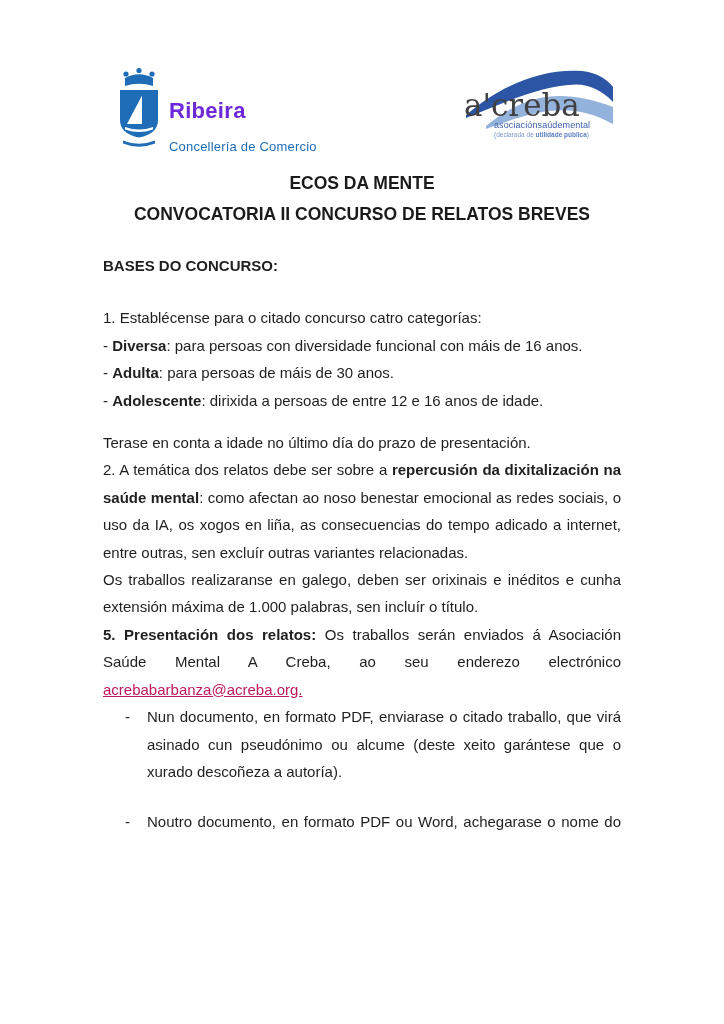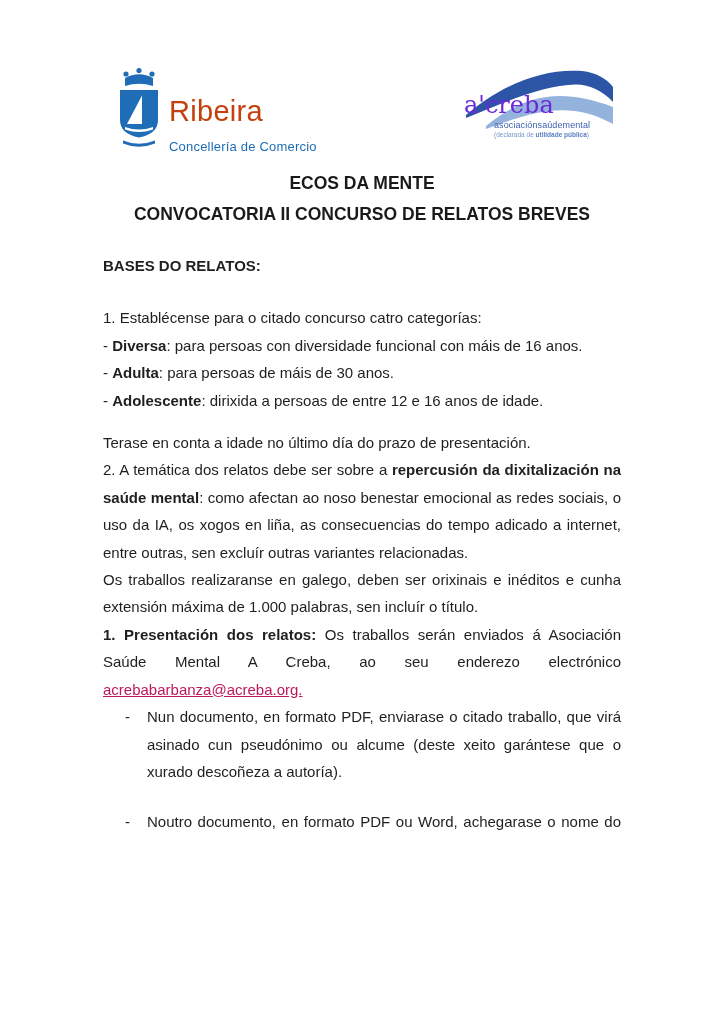--- a/index.html
+++ b/index.html
@@ -3,25 +3,25 @@
 <meta charset="utf-8">
 <style>
   html,body{margin:0;padding:0;background:#ffffff;}
   .page{
     position:relative;width:724px;height:1024px;background:#ffffff;overflow:hidden;
     font-family:"Liberation Sans",sans-serif;color:#1f1f1f;
   }
   
   .logo-ribeira{position:absolute;left:116px;top:66px;height:82px;display:flex;align-items:flex-start;}
   .ribeira-text{margin-left:7px;padding-top:31px;}
-  .ribeira-name{font-size:29px;font-weight:400;color:#c2410c;line-height:28px;letter-spacing:.3px;}
+  .ribeira-name{font-size:22px;font-weight:700;color:#6d28d9;line-height:28px;letter-spacing:.3px;}
   .ribeira-sub{font-size:13px;color:#1e6db6;margin-top:14px;letter-spacing:.2px;}
   .logo-acreba{position:absolute;left:462px;top:62px;width:152px;height:84px;}
   .logo-acreba svg{position:absolute;left:0;top:0;}
-  .acreba-name{position:absolute;left:2px;top:28px;font-family:"DejaVu Serif",serif;font-size:24px;line-height:30px;color:#6d28d9;}
+  .acreba-name{position:absolute;left:2px;top:28px;font-family:"DejaVu Serif",serif;font-size:31px;line-height:30px;color:#404040;}
   .acreba-sub{position:absolute;left:32px;top:58px;font-size:9px;color:#3c5fae;letter-spacing:.1px;}
   .acreba-note{position:absolute;left:32px;top:69px;font-size:6.5px;color:#7b97c9;}
   .acreba-note .bb{font-weight:700;color:#5b7fc0;}
   
   .content{position:absolute;left:103px;top:168px;width:518px;font-size:15px;line-height:27.4px;}
   .content p{margin:0;}
   .title{text-align:center;font-weight:700;font-size:17.5px;line-height:31px;margin:0 0 22px 0;color:#1a1a1a;}
   .heading{font-weight:700;margin:0 0 25px 0;}
   .p-intro{margin-bottom:20px;}
   .cats{margin-bottom:15px;}
@@ -78,36 +78,36 @@
     <div class="acreba-note"><span>(declarada de </span><span class="bb">utilidade pública</span><span>)</span></div>
   </div>
 
   <div class="content">
 
     <div class="title">
       <div>ECOS DA MENTE</div>
       <div>CONVOCATORIA II CONCURSO DE RELATOS BREVES</div>
     </div>
 
-    <div class="heading">BASES DO RELATOS:</div>
+    <div class="heading">BASES DO CONCURSO:</div>
 
     <p class="p-intro">1. Establécense para o citado concurso catro categorías:</p>
 
     <div class="cats">
       <div class="cat"><span>- </span><span class="bold">Diversa</span><span>: para persoas con diversidade funcional con máis de 16 anos.</span></div>
       <div class="cat"><span>- </span><span class="bold">Adulta</span><span>: para persoas de máis de 30 anos.</span></div>
       <div class="cat"><span>- </span><span class="bold">Adolescente</span><span>: dirixida a persoas de entre 12 e 16 anos de idade.</span></div>
     </div>
 
     <p class="p-age">Terase en conta a idade no último día do prazo de presentación.</p>
 
     <p class="p-theme"><span>2. A temática dos relatos debe ser sobre a </span><span class="bold">repercusión da dixitalización na saúde mental</span><span>: como afectan ao noso benestar emocional as redes sociais, o uso da IA, os xogos en liña, as consecuencias do tempo adicado a internet, entre outras, sen excluír outras variantes relacionadas.</span></p>
 
     <p class="p-works">Os traballos realizaranse en galego, deben ser orixinais e inéditos e cunha extensión máxima de 1.000 palabras, sen incluír o título.</p>
 
-    <p class="p-sub"><span class="bold">1. Presentación dos relatos:</span><span> Os traballos serán enviados á Asociación Saúde Mental A Creba, ao seu enderezo electrónico </span><a class="email">acrebabarbanza@acreba.org.</a></p>
+    <p class="p-sub"><span class="bold">5. Presentación dos relatos:</span><span> Os traballos serán enviados á Asociación Saúde Mental A Creba, ao seu enderezo electrónico </span><a class="email">acrebabarbanza@acreba.org.</a></p>
 
     <div class="bullet bullet-1"><span class="marker">-</span><span>Nun documento, en formato PDF, enviarase o citado traballo, que virá asinado cun </span><span class="u">pseudónimo</span><span> ou alcume (deste xeito garántese que o xurado descoñeza a autoría).</span></div>
 
     <div class="bullet bullet-2"><span class="marker">-</span><span>Noutro documento, en formato PDF ou Word, achegarase o </span><span class="u">nome do</span><span></span></div>
 
   </div>
 </div>
 
 </body></html>

